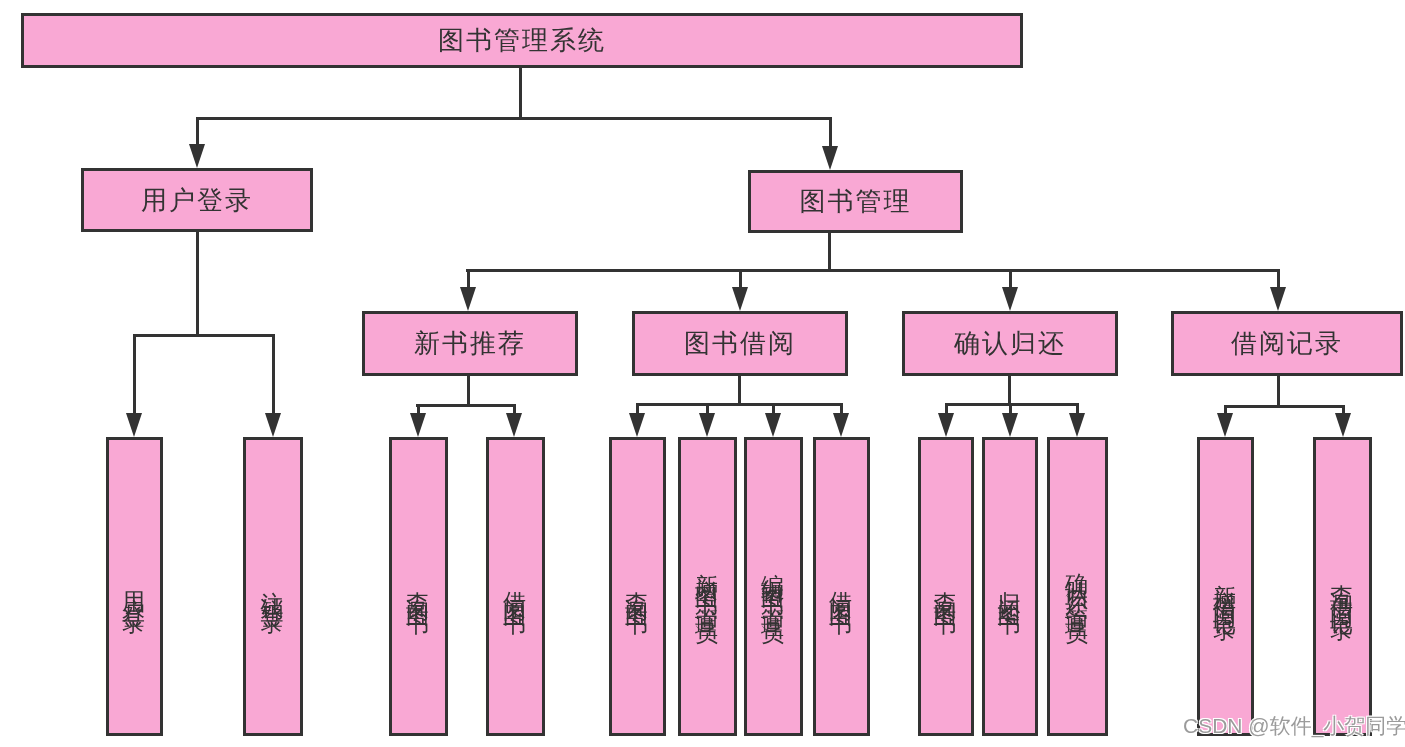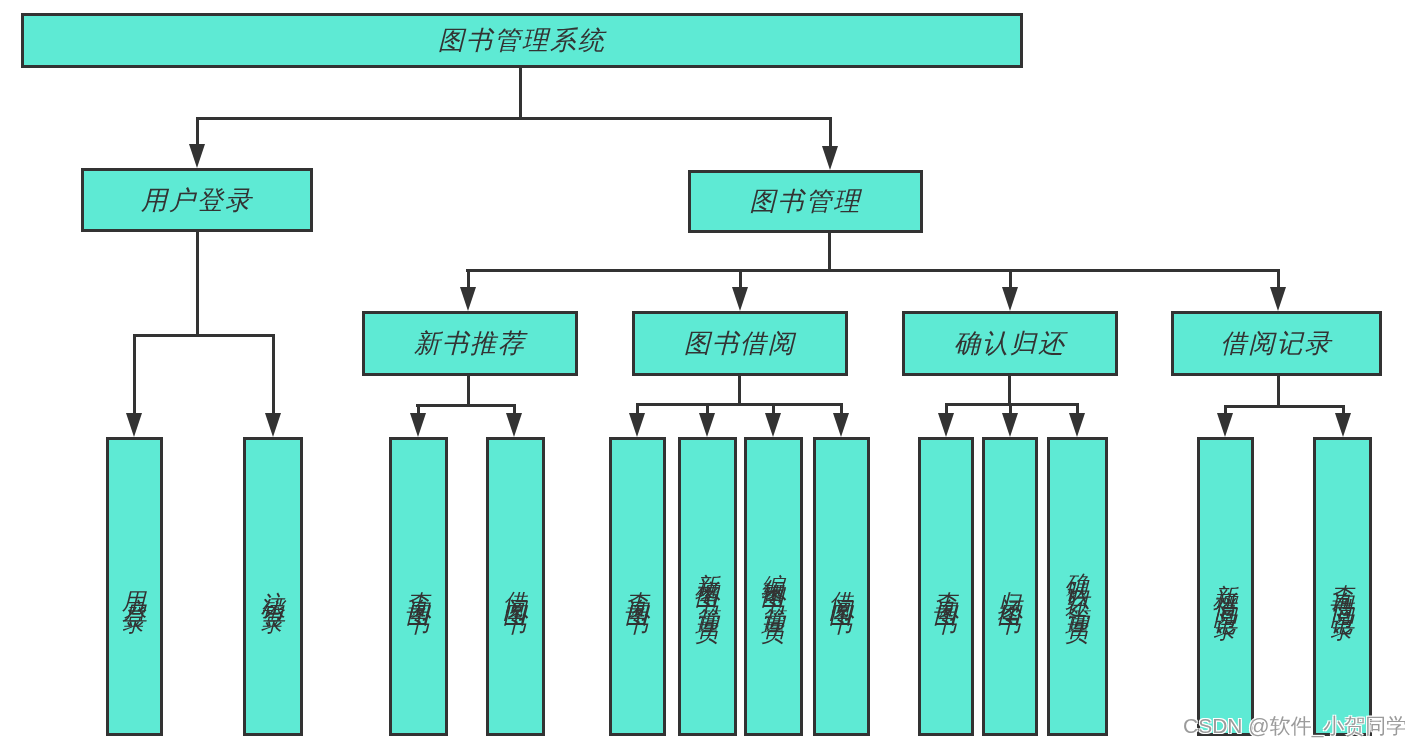--- a/index.html
+++ b/index.html
@@ -2,22 +2,22 @@
 <html><head>
 <meta charset="utf-8">
 <style>
   html,body{margin:0;padding:0;background:#fff;}
   .canvas{
     position:relative;width:1405px;height:747px;background:var(--bg,#fff);
     font-family:"Liberation Sans",sans-serif;overflow:hidden;
   }
   .box{
     position:absolute;box-sizing:border-box;border:3px solid var(--line,#333);
-    background:#5eead4;display:flex;align-items:center;justify-content:center;
-    color:var(--text,#333);font-size:26px;letter-spacing:2px;white-space:nowrap;font-style:italic;
+    background:#f9a8d4;display:flex;align-items:center;justify-content:center;
+    color:var(--text,#333);font-size:26px;letter-spacing:2px;white-space:nowrap;
   }
   .box.v{
     writing-mode:vertical-rl;font-size:23px;letter-spacing:7px;white-space:normal;
   }
   .hl,.vl{position:absolute;background:var(--line,#333);}
   .arrow{position:absolute;width:16px;}
   .arrow .shaft{position:absolute;left:6.5px;top:0;bottom:18px;width:3px;background:var(--line,#333);}
   .arrow .head{
     position:absolute;left:0;bottom:0;width:0;height:0;
     border-left:8px solid transparent;border-right:8px solid transparent;
@@ -30,26 +30,26 @@
   }
 </style>
 </head>
 <body>
 
 <div class="canvas" style="--line: #333333; --text: #333333; --bg: #ffffff; --wm: #9b9b9b;">
 
   <div class="box" style="left:21px;top:13px;width:1002px;height:55px">图书管理系统</div>
 
   <div class="box" style="left:81px;top:168px;width:232px;height:64px">用户登录</div>
-  <div class="box" style="left:688px;top:170px;width:235px;height:63px">图书管理</div>
+  <div class="box" style="left:748px;top:170px;width:215px;height:63px">图书管理</div>
 
   <div class="box" style="left:632px;top:311px;width:216px;height:65px">图书借阅</div>
   <div class="box" style="left:362px;top:311px;width:216px;height:65px">新书推荐</div>
   <div class="box" style="left:902px;top:311px;width:216px;height:65px">确认归还</div>
-  <div class="box" style="left:1171px;top:311px;width:211px;height:65px">借阅记录</div>
+  <div class="box" style="left:1171px;top:311px;width:232px;height:65px">借阅记录</div>
 
   <div class="box v" style="left:106px;top:437px;width:57px;height:299px">用户登录</div>
   <div class="box v" style="left:243px;top:437px;width:60px;height:299px">注销登录</div>
 
   <div class="box v" style="left:389px;top:437px;width:59px;height:299px">查询图书</div>
   <div class="box v" style="left:486px;top:437px;width:59px;height:299px">借阅图书</div>
 
   <div class="box v" style="left:609px;top:437px;width:57px;height:299px">查询图书</div>
   <div class="box v" style="left:678px;top:437px;width:59px;height:299px">新增图书（管理员）</div>
   <div class="box v" style="left:744px;top:437px;width:59px;height:299px">编辑图书（管理员）</div>

